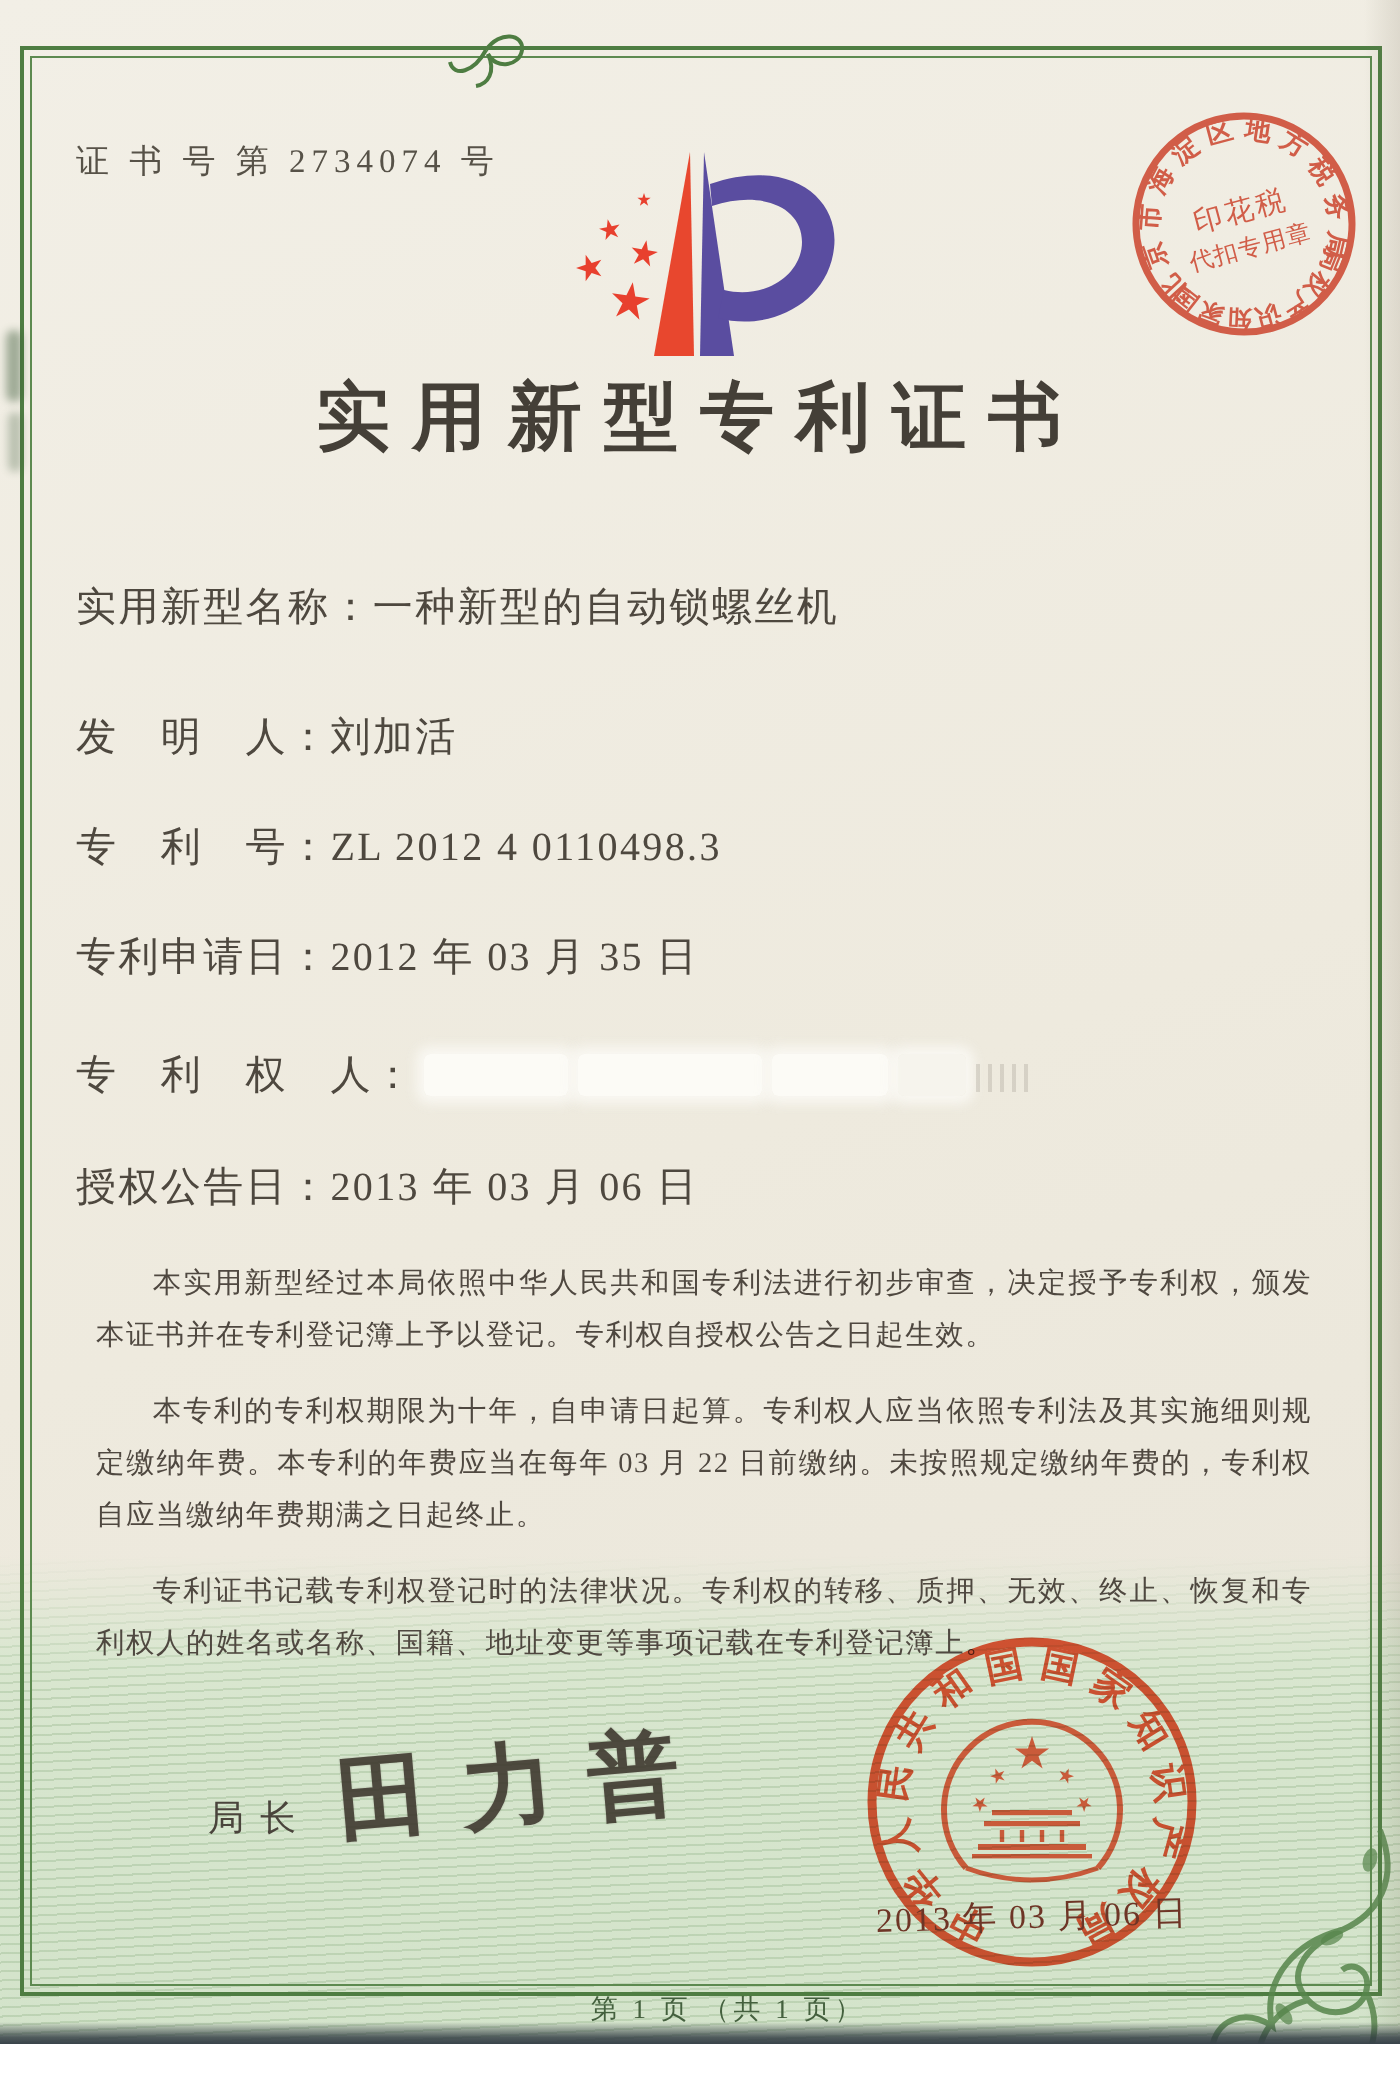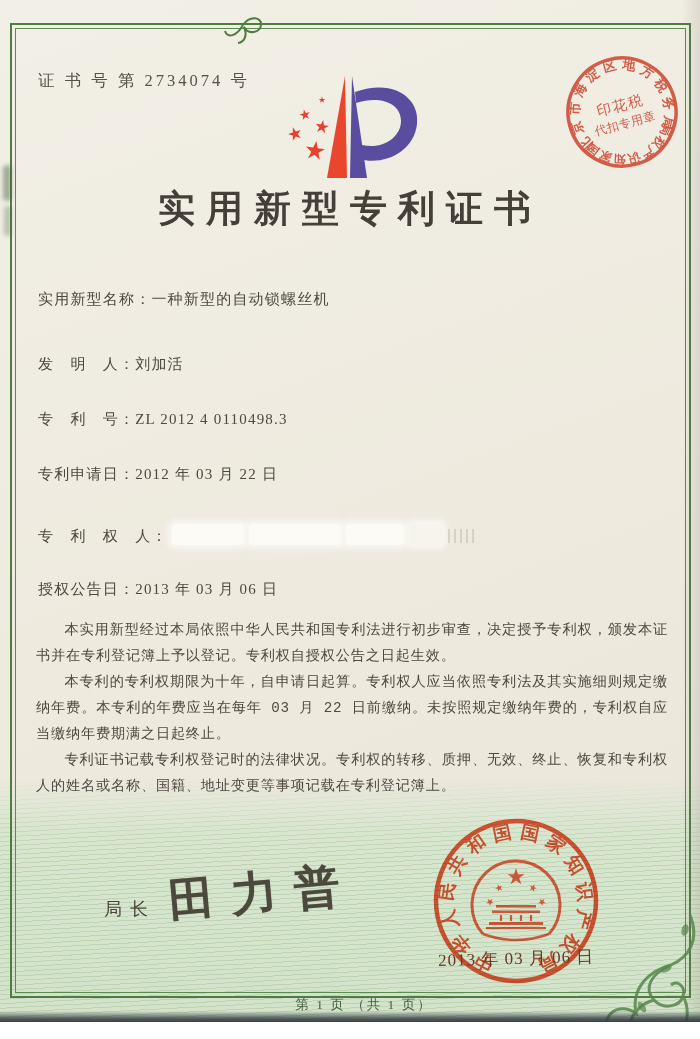--- a/index.html
+++ b/index.html
@@ -16,32 +16,32 @@
         background:linear-gradient(to bottom,rgba(215,230,206,0) 0%,rgba(215,230,206,.9) 20%,#d6e5cd 40%,#d3e3ca 100%);}
   .green-lines{position:absolute;inset:0;
         background:repeating-linear-gradient(177deg,rgba(120,160,110,.25) 0 1px,transparent 1px 4.5px);
         -webkit-mask-image:linear-gradient(to bottom,transparent 0,black 70px);
         mask-image:linear-gradient(to bottom,transparent 0,black 70px);}
   .cert-no{position:absolute;left:38px;top:70px;font-size:16.5px;letter-spacing:3px;
         color:#575248;z-index:4;}
   .logo{position:absolute;left:268px;top:72px;z-index:4;}
   .title{position:absolute;left:0;right:0;top:184px;text-align:center;font-size:37px;
         font-weight:600;letter-spacing:11px;color:#443f37;z-index:4;font-family:Liberation Mono, monospace;}
-  .field{position:absolute;left:38px;font-size:15px;letter-spacing:1.2px;color:#4e483f;z-index:4;white-space:nowrap;}
+  .field{position:absolute;left:38px;font-size:20px;letter-spacing:1.2px;color:#4e483f;z-index:4;white-space:nowrap;}
   .f0{top:290px}.f1{top:355px}.f2{top:410px}.f3{top:465px}.f4{top:524px}.f5{top:580px}
   .redact{display:inline-block;vertical-align:-4px;margin-left:4px;}
   .redact i{display:inline-block;height:21px;border-radius:3px;margin-right:5px;
         background:rgba(252,251,247,.96);box-shadow:0 0 6px 4px rgba(250,249,244,.85);}
   .redact .r1{width:72px}.redact .r2{width:92px}.redact .r3{width:58px}
   .redact .r4{width:34px;background:rgba(248,246,240,.8)}
   .redact-smear{display:inline-block;width:26px;height:14px;vertical-align:-2px;opacity:.35;
         background:repeating-linear-gradient(90deg,#a9a398 0 2px,transparent 2px 6px);}
   .body-text{position:absolute;left:36px;right:32px;top:617px;z-index:4;
         font-size:14.2px;line-height:26px;letter-spacing:.8px;color:#4f4840;text-align:justify;}
-  .body-text p{margin:0;text-indent:2em;font-family:Liberation Mono, monospace;}
+  .body-text p{margin:12px;text-indent:2em;}
   .sig-title{position:absolute;left:104px;top:897px;font-size:18px;letter-spacing:8px;
         color:#4a443c;z-index:5;}
   .sig-name{position:absolute;left:168px;top:862px;font-size:46px;font-weight:700;
         letter-spacing:17px;color:#3b342b;transform:rotate(-5deg);opacity:.88;z-index:5;
         text-shadow:0 0 1px rgba(59,52,43,.35);}
   .stamp{position:absolute;left:555px;top:45px;z-index:5;mix-blend-mode:multiply;opacity:.92;}
   .seal{position:absolute;left:428px;top:813px;z-index:5;mix-blend-mode:multiply;opacity:.95;}
   .seal-date{position:absolute;left:438px;top:947px;font-size:17px;letter-spacing:1px;
         color:#6e3526;z-index:6;transform:rotate(-1.5deg);white-space:nowrap;}
   .footer{position:absolute;left:0;right:0;top:996px;text-align:center;font-size:13.5px;
@@ -127,21 +127,21 @@
       <text y="-2" text-anchor="middle" font-size="14.5" letter-spacing="1.5">印花税</text>
       <text y="16" text-anchor="middle" font-size="12" letter-spacing="0.5">代扣专用章</text>
     </g>
   </svg>
 
   <div class="title">实用新型专利证书</div>
 
   <div class="field f0">实用新型名称：一种新型的自动锁螺丝机</div>
   <div class="field f1">发　明　人：刘加活</div>
   <div class="field f2">专　利　号：ZL 2012 4 0110498.3</div>
-  <div class="field f3">专利申请日：2012 年 03 月 22 日</div>
+  <div class="field f3">专利申请日：2012 年 03 月 35 日</div>
   <div class="field f4">
     <span>专　利　权　人：</span><span class="redact"><i class="r1"></i><i class="r2"></i><i class="r3"></i><i class="r4"></i></span><span class="redact-smear"></span>
   </div>
   <div class="field f5">授权公告日：2013 年 03 月 06 日</div>
 
   <div class="body-text">
     <p>本实用新型经过本局依照中华人民共和国专利法进行初步审查，决定授予专利权，颁发本证书并在专利登记簿上予以登记。专利权自授权公告之日起生效。</p>
     <p>本专利的专利权期限为十年，自申请日起算。专利权人应当依照专利法及其实施细则规定缴纳年费。本专利的年费应当在每年 03 月 22 日前缴纳。未按照规定缴纳年费的，专利权自应当缴纳年费期满之日起终止。</p>
     <p>专利证书记载专利权登记时的法律状况。专利权的转移、质押、无效、终止、恢复和专利权人的姓名或名称、国籍、地址变更等事项记载在专利登记簿上。</p>
   </div>

